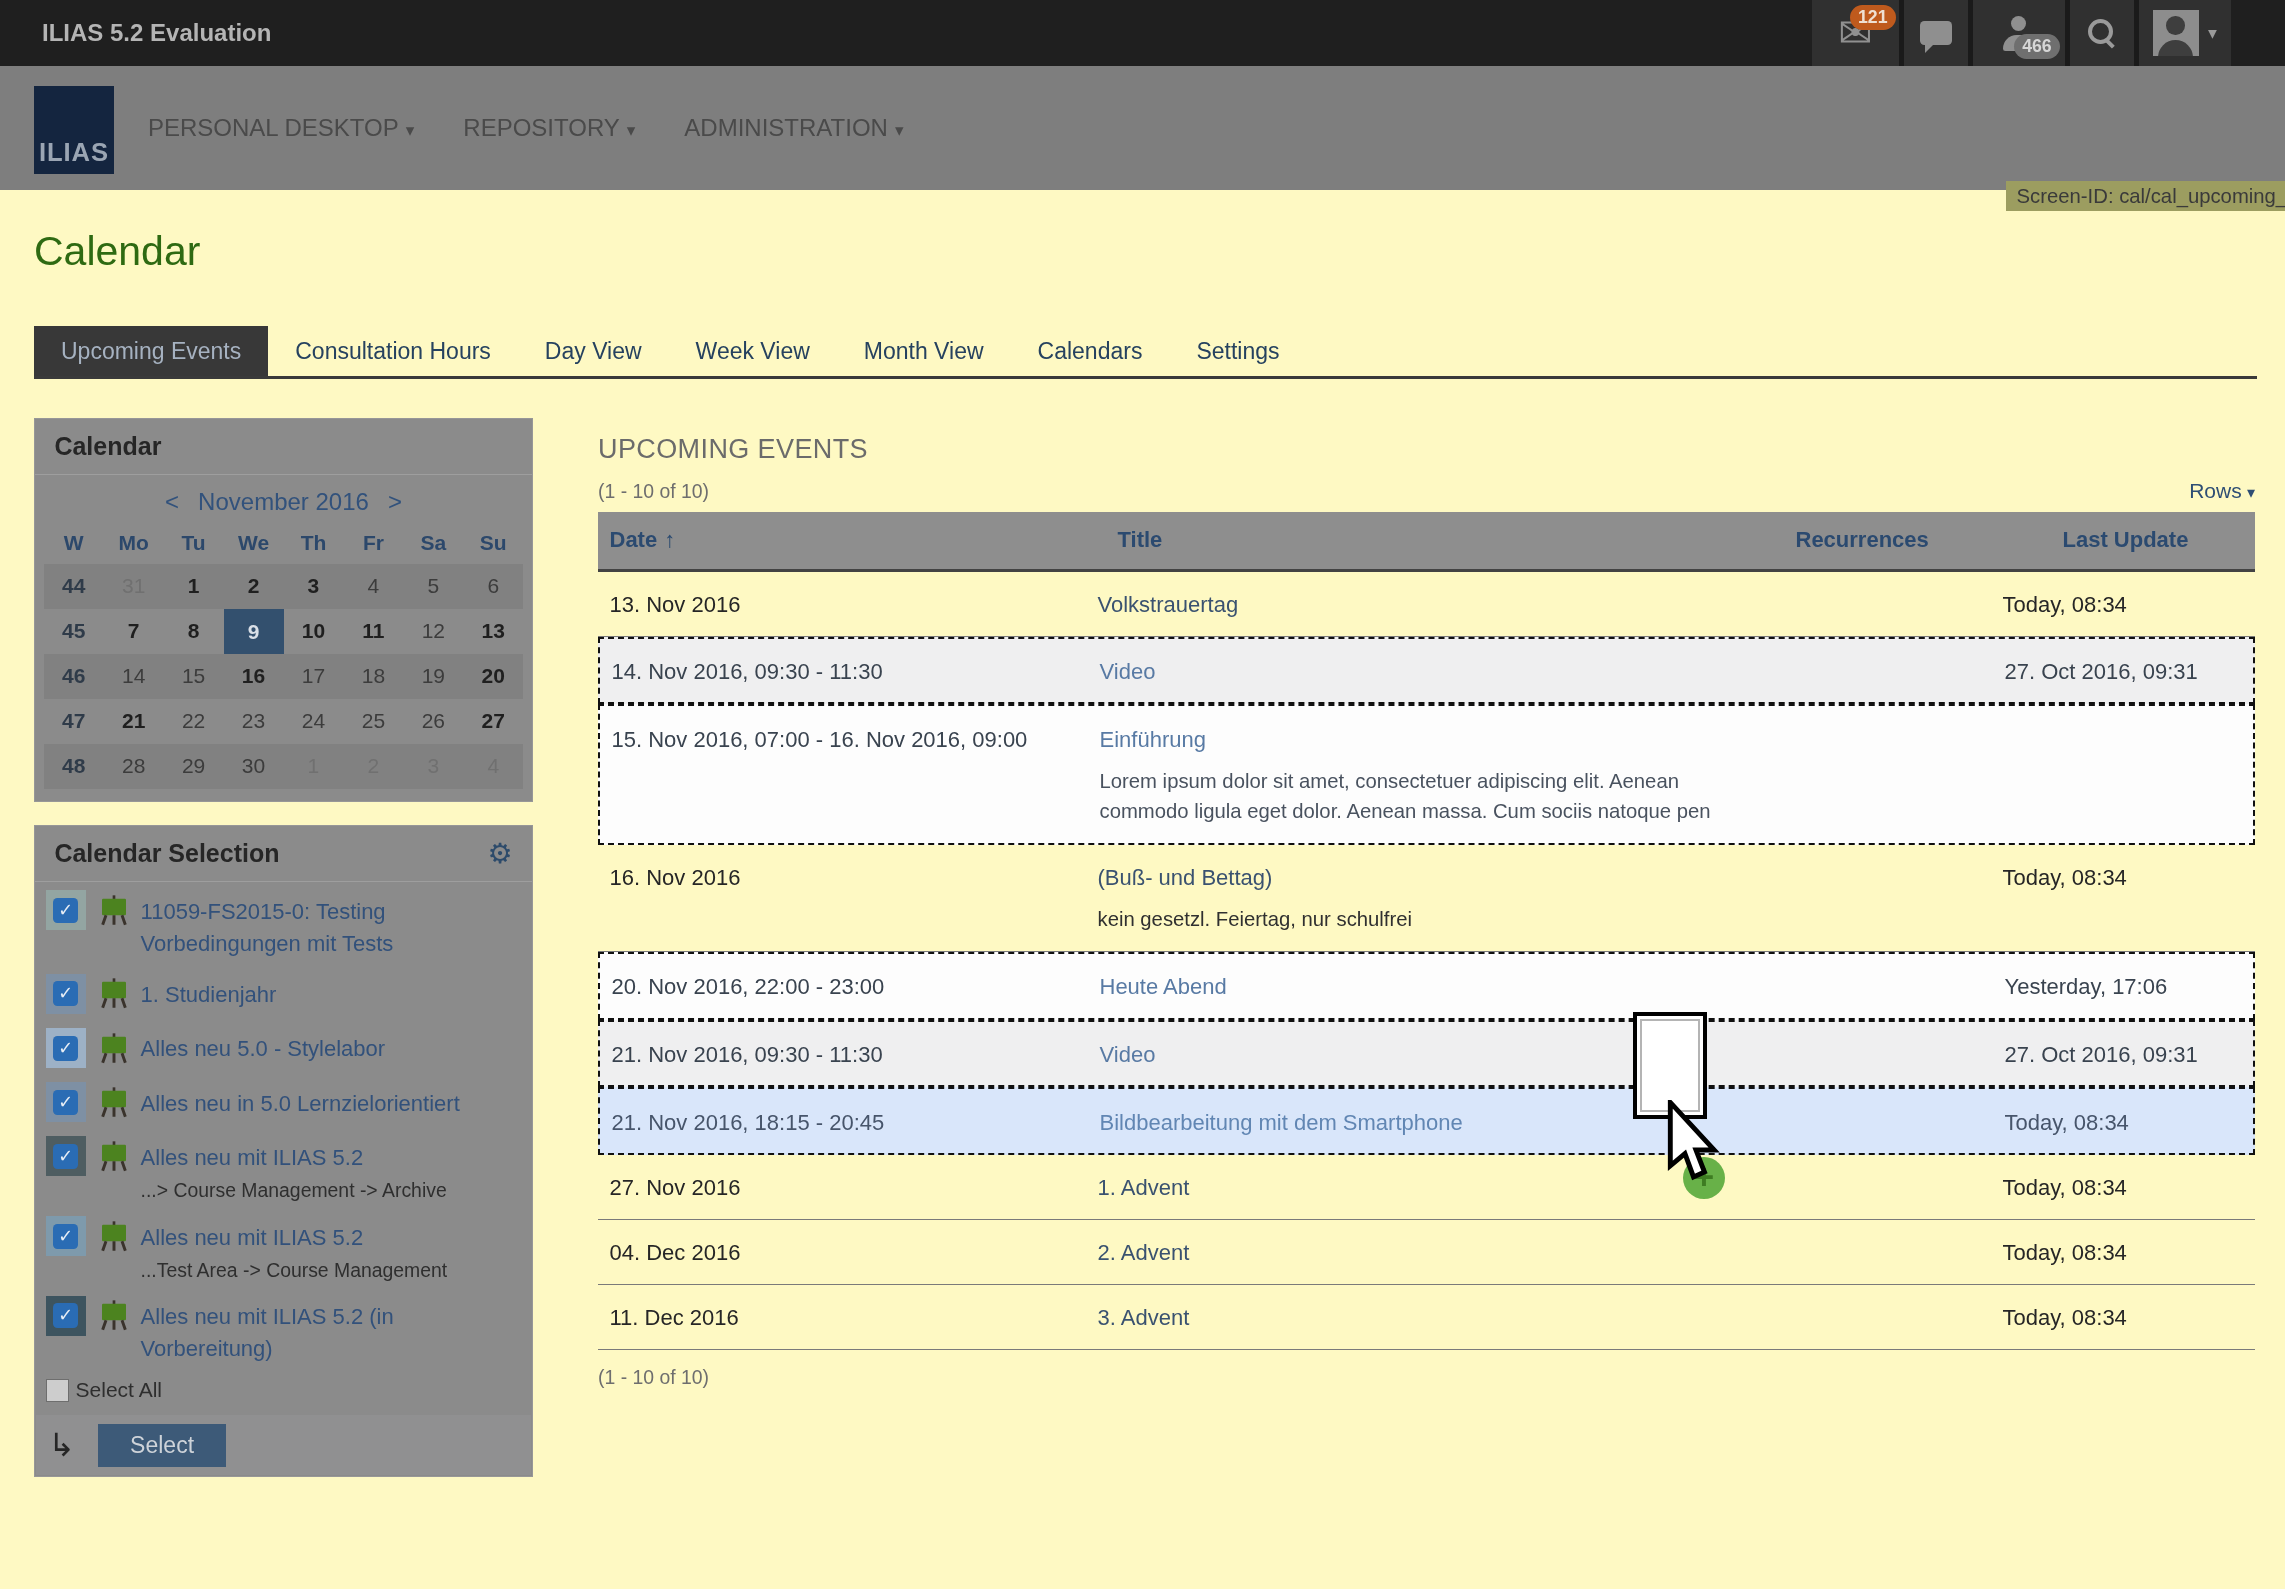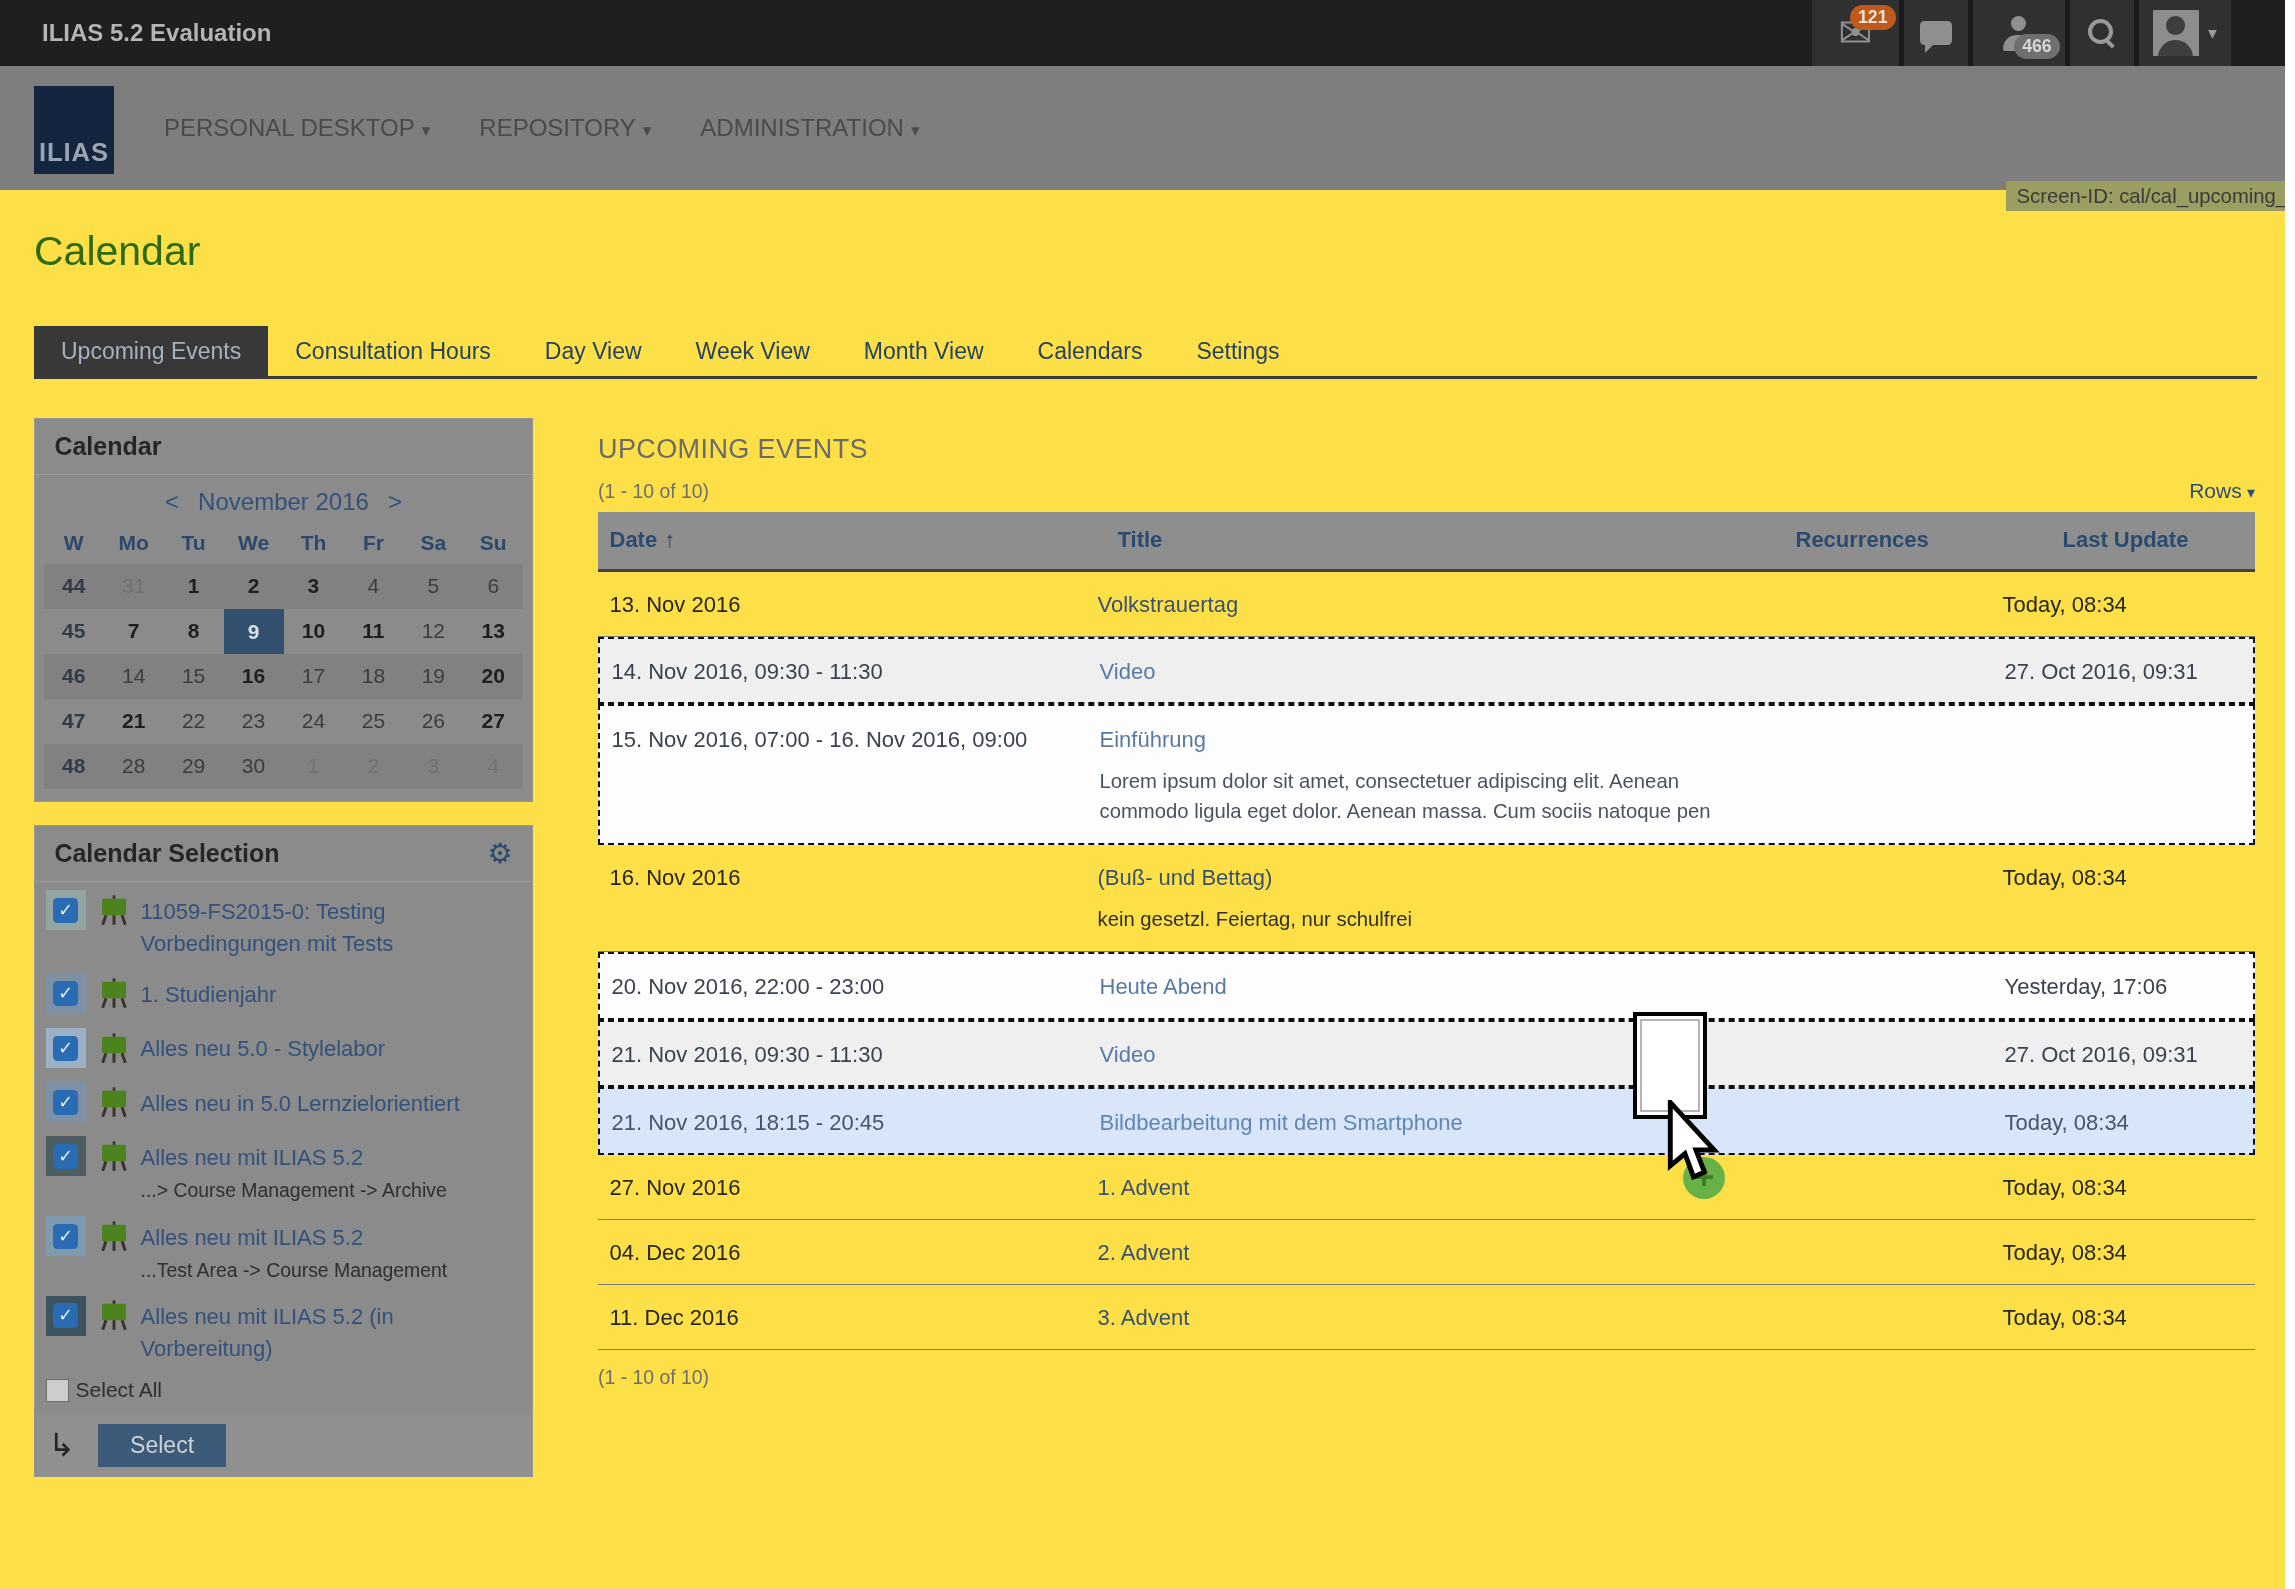--- a/index.html
+++ b/index.html
@@ -1,16 +1,16 @@
 <!DOCTYPE html>
 <html style="font-size:14px"><head>
 <meta charset="utf-8">
 <style>
   html,body{margin:0;padding:0;}
-  #root{position:relative;width:2285px;height:1589px;background:#fde047;
+  #root{position:relative;width:2285px;height:1589px;background:#fef9c3;
         font-family:"Liberation Sans",sans-serif;overflow:hidden;}
 
   
   .topbar{position:absolute;left:0;top:0;width:2295px;height:66px;background:#1f1f1f;}
   .topbar-title{position:absolute;left:42px;top:0;line-height:66px;font-size:24px;font-weight:700;color:#b4b4b4;}
   .topicons{position:absolute;left:1812px;top:0;height:66px;display:flex;}
   .icell{position:relative;height:66px;background:#303030;border-left:5.3px solid #1a1a1a;
          display:flex;align-items:center;justify-content:center;}
   .icell.first{border-left:none;}
   .glyph-mail{font-size:41px;color:#909090;line-height:1;}
@@ -28,21 +28,21 @@
   .avatar{position:relative;width:46px;height:46px;background:#8d8d8d;overflow:hidden;}
   .avatar .head{position:absolute;left:13.2px;top:6.2px;width:18.5px;height:18.5px;border-radius:50%;background:#3e3e3e;}
   .avatar .body{position:absolute;left:5.3px;bottom:-3.5px;width:35px;height:19.4px;border-radius:17.7px 17.7px 0 0;background:#3e3e3e;}
   .caret{font-size:17.7px;color:#9a9a9a;margin-left:8.8px;}
 
   
   .navbar{position:absolute;left:0;top:66px;width:2295px;height:124px;background:#7e7e7e;}
   .logo{position:absolute;left:34px;top:20.3px;width:80px;height:88px;background:#14253f;
         display:flex;align-items:flex-end;justify-content:center;}
   .logo span{color:#9aa5b3;font-weight:700;font-size:25.6px;letter-spacing:0.9px;margin-bottom:7px;}
-  .navitems{position:absolute;left:164px;top:0;height:124px;display:flex;align-items:center;gap:49px;}
+  .navitems{position:absolute;left:148px;top:0;height:124px;display:flex;align-items:center;gap:49px;}
   .navitem{font-size:24px;color:#4a4a4a;white-space:nowrap;}
   .navitem .nv-caret{font-size:17px;margin-left:7px;}
   .screenid{position:absolute;left:2006px;top:115px;height:30px;line-height:30px;background:#9c9d60;
             color:#3a3a3a;font-size:20.3px;padding:0 10.6px;white-space:nowrap;}
 
   
   .pagetitle{position:absolute;left:34px;top:228px;font-size:41px;color:#2e6a12;}
   .tabs{position:absolute;left:34px;top:326px;width:2223px;height:50px;border-bottom:3.5px solid #3a3a3a;
         display:flex;align-items:stretch;}
   .tab{line-height:50px;padding:0 27px;font-size:23px;color:#26425f;white-space:nowrap;}

